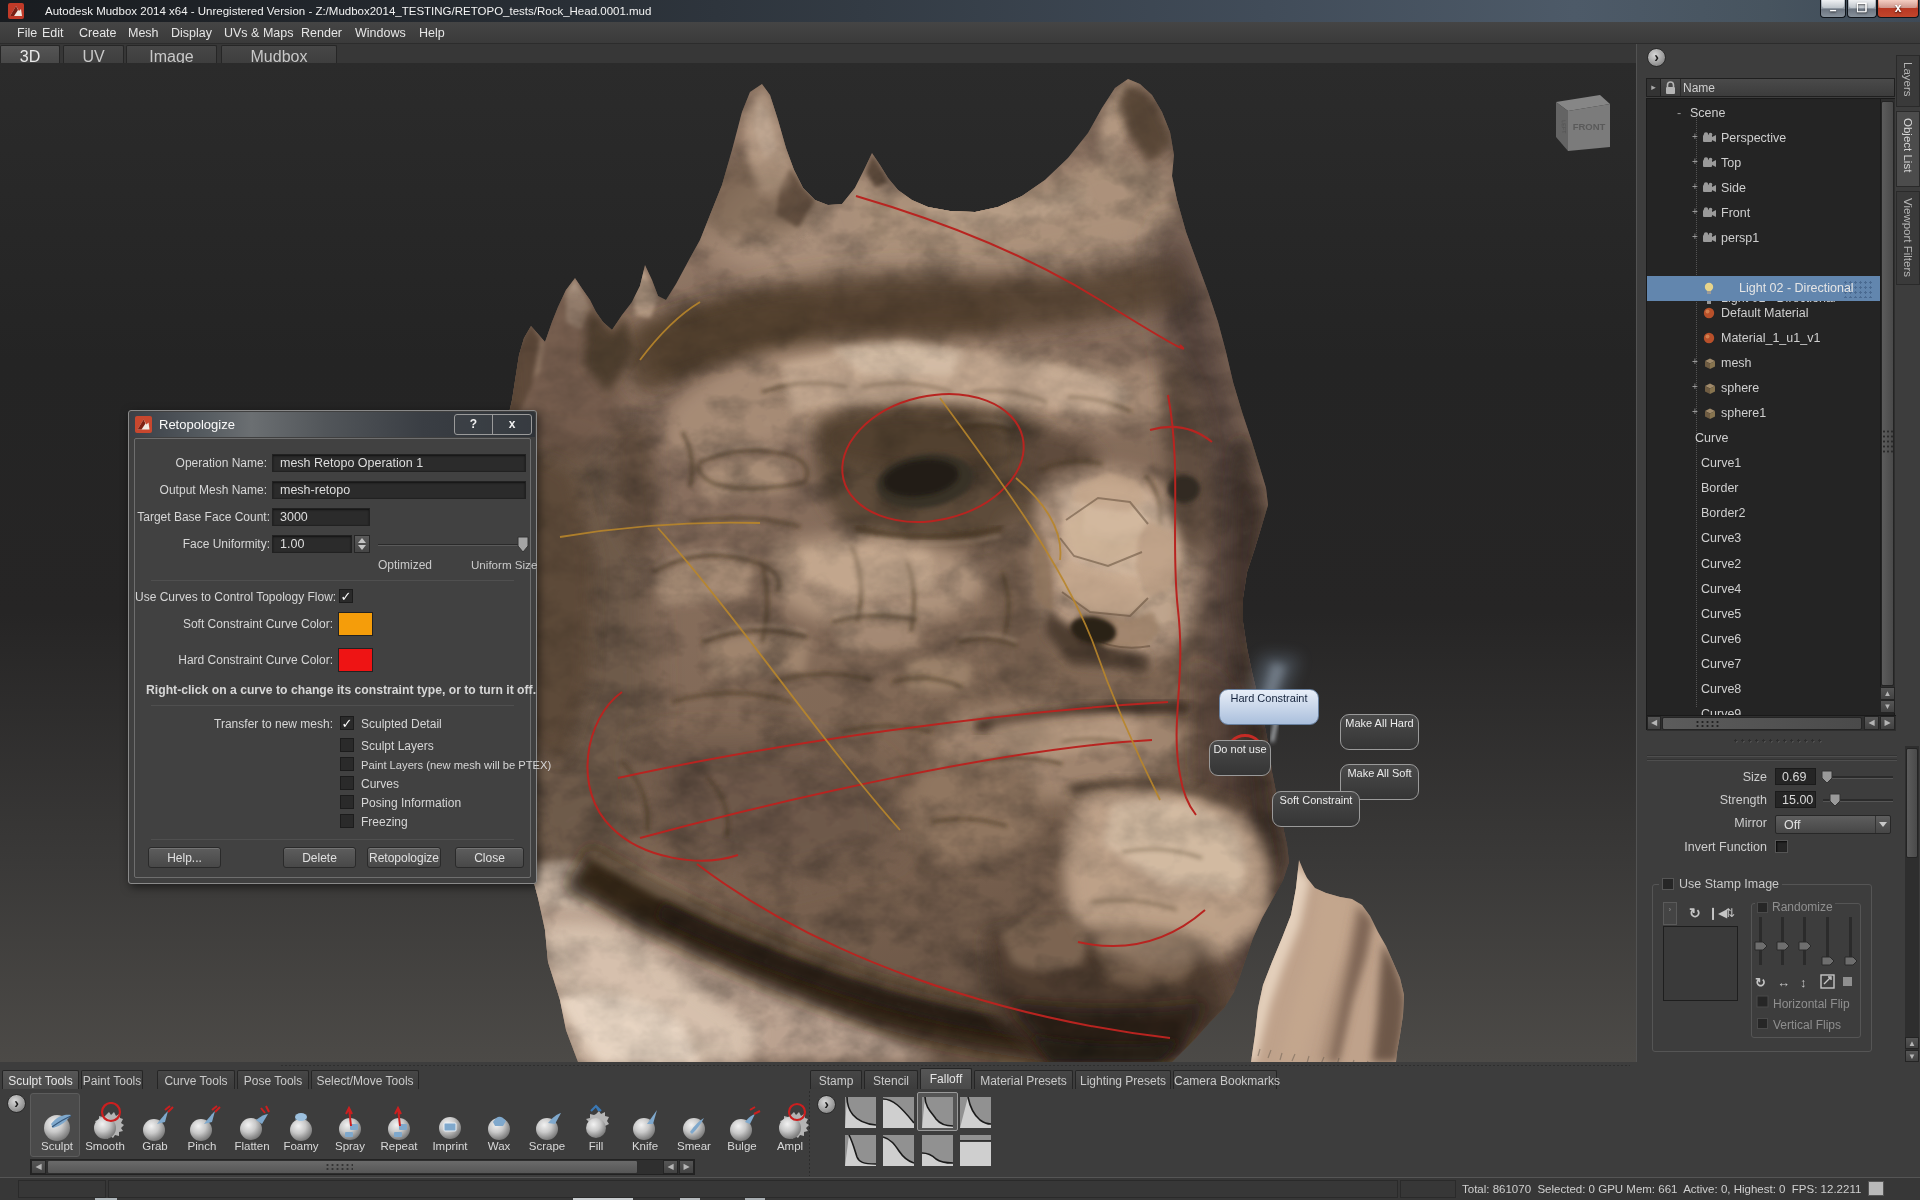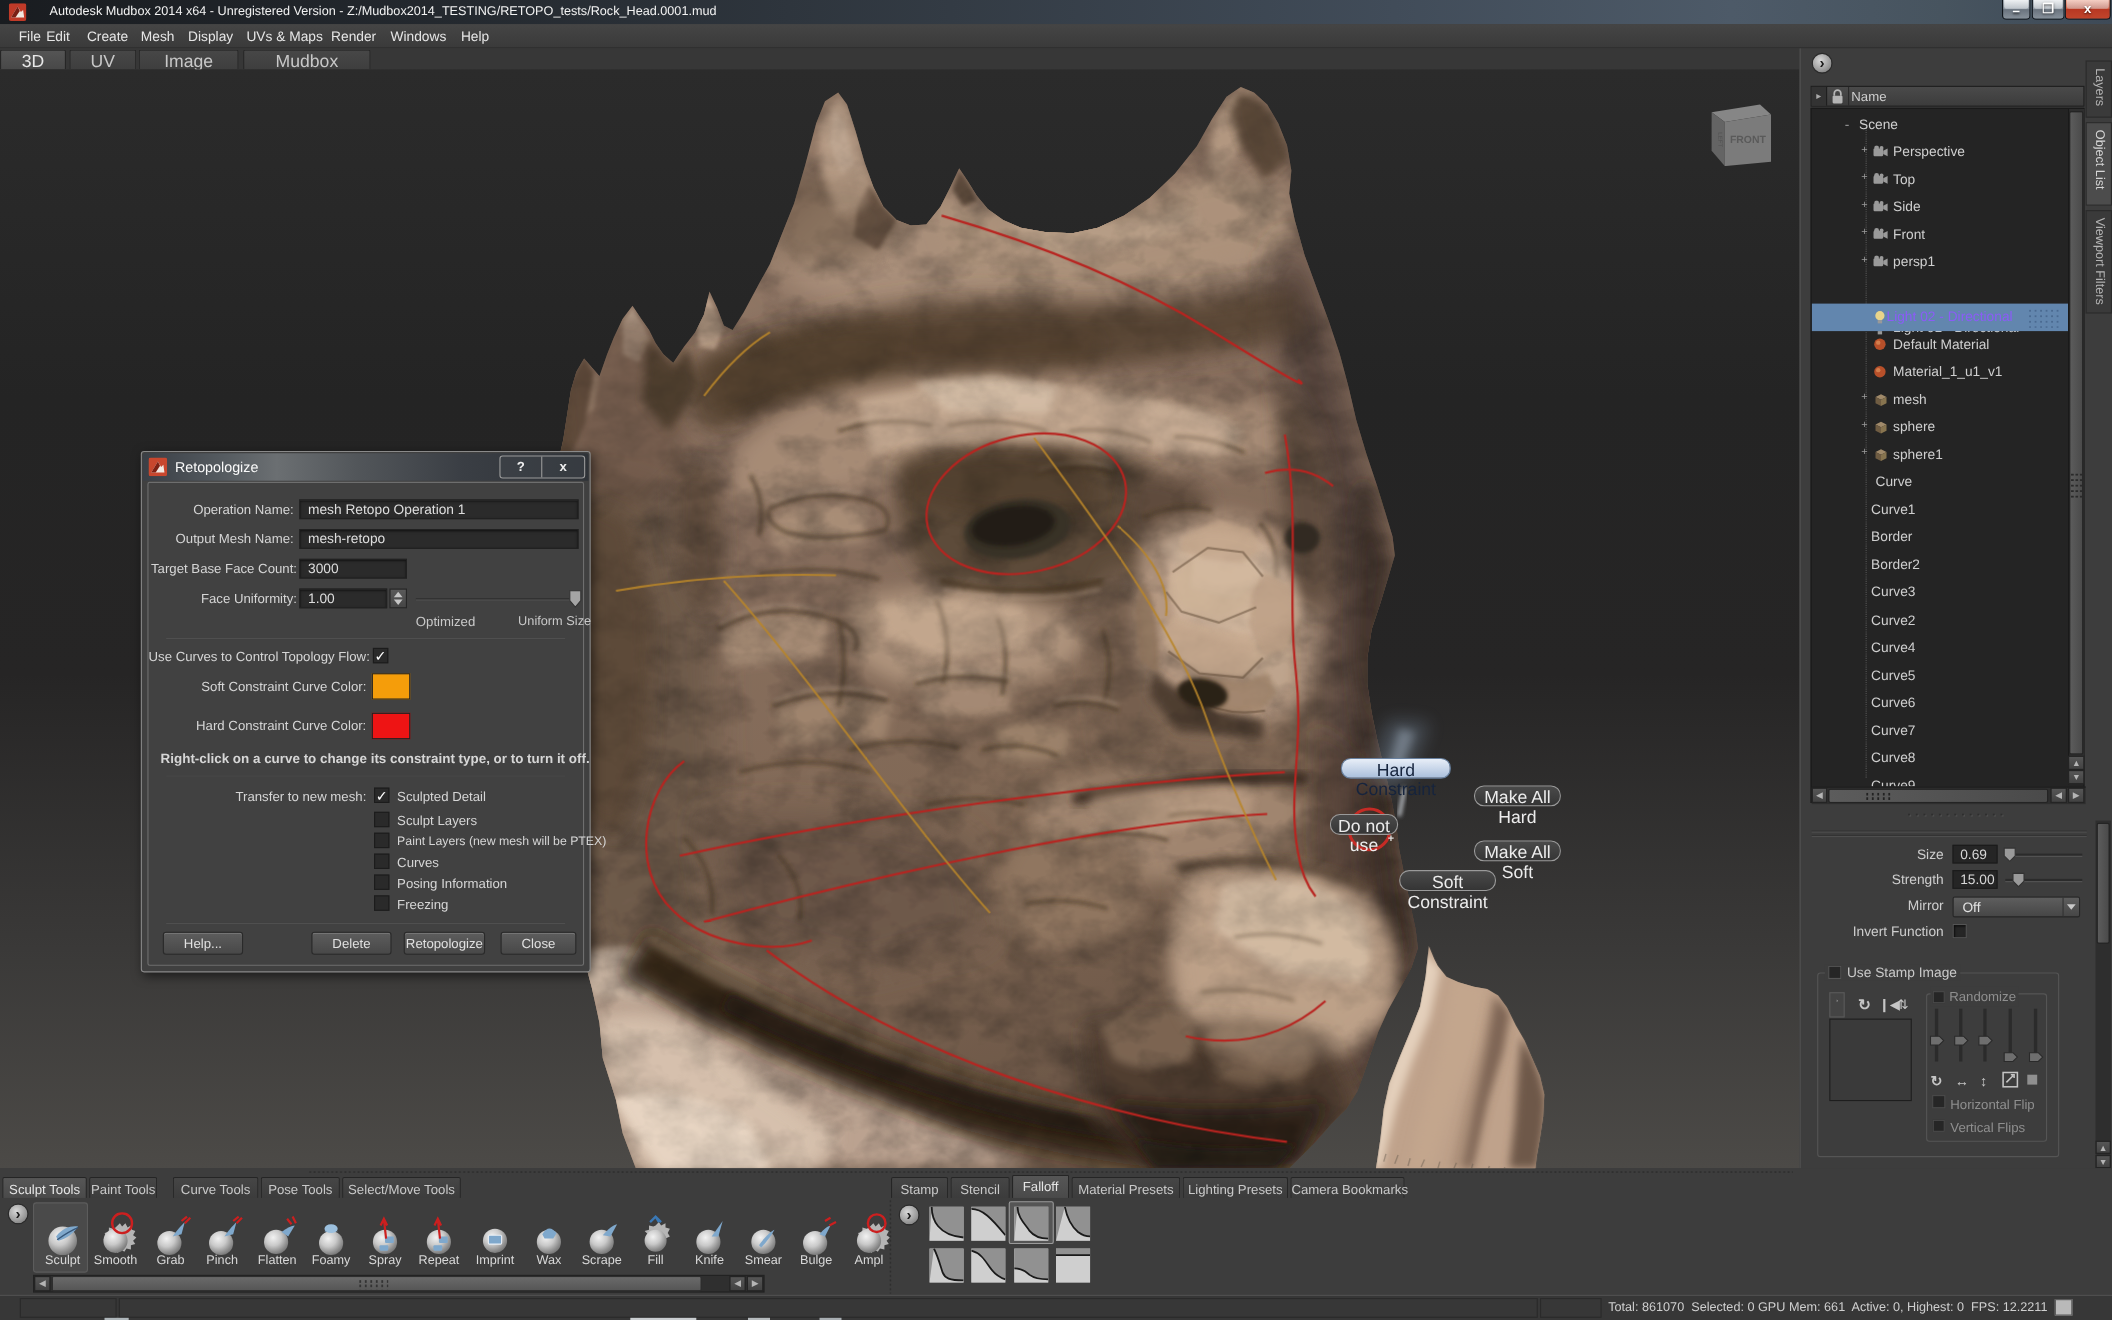--- a/index.html
+++ b/index.html
@@ -104,21 +104,21 @@
   box-shadow:inset 0 1px 2px rgba(0,0,0,.6); color:#dedede; padding:1px 0 0 7px; font-size:12.5px; }
 .dlbl { position:absolute; text-align:right; white-space:nowrap; }
 .dbtn { position:absolute; height:21px; background:linear-gradient(#5d5d5d,#484848);
   border:1px solid #2a2a2a; border-radius:3px; color:#e0e0e0; text-align:center; padding-top:3px;
   box-shadow:inset 0 1px 0 rgba(255,255,255,.15); }
 .dchk { position:absolute; width:14px; height:14px; background:#2a2a2a; border:1px solid #1c1c1c; }
 .dsep { position:absolute; left:16px; right:16px; height:1px; background:#333;
   border-bottom:1px solid #4f4f4f; }
 
 
-.pill { position:absolute; height:19px; border-radius:9px; font-size:16px; text-align:center;
+.pill { position:absolute; height:36px; border-radius:9px; font-size:11px; text-align:center;
   padding-top:2px; }
 .pill.dark { background:linear-gradient(#4a4a4a,#353535); border:1px solid #9a9a9a; color:#ececec;margin-left:47px; }
 .pill.blue { background:linear-gradient(#e8eef8,#aabfdc); border:1px solid #68809f; color:#16243d; }
 </style>
 </head>
 <body>
 <div id="page">
 
   <div class="abs" id="titlebar">
     <svg id="mblogo" viewBox="0 0 16 16">
@@ -527,21 +527,21 @@
               </svg></span>
             <span class="lbl" style="left:74px;color:#cfcfcf;">Light 01 - Directional</span>
           </div>
       <div class="trow" style="top:178px;">
             <div style="position:absolute;left:0;top:-1px;width:233px;height:25px;background:#6286ae;"></div>
             <div style="position:absolute;left:196px;top:3px;width:30px;height:18px;background-image:radial-gradient(circle,#4a6a91 1.1px,transparent 1.3px);background-size:5px 5px;"></div>
             <span style="position:absolute;left:56px;top:5px;"><svg class="ticon" width="12" height="13" viewBox="0 0 12 13">
                 <circle cx="6" cy="5" r="4.2" fill="#e8d48a"></circle>
                 <rect x="4" y="9" width="4" height="3" fill="#999"></rect>
               </svg></span>
-            <span class="lbl" style="left:68px;color:#8b5cf6;">Light 02 - Directional</span>
+            <span class="lbl" style="left:92px;color:#e5e5e5;">Light 02 - Directional</span>
           </div>
       <div class="trow" style="top:203px;">
             <span style="position:absolute;left:56px;top:5px;"><svg class="ticon" width="12" height="12" viewBox="0 0 12 12">
                 <circle cx="6" cy="6" r="5.2" fill="#b8502a"></circle>
                 <circle cx="4.5" cy="4.5" r="2" fill="#d98a56" opacity="0.8"></circle>
               </svg></span>
             <span class="lbl" style="left:74px;color:#cfcfcf;">Default Material</span>
           </div>
       <div class="trow" style="top:228px;">
             <span style="position:absolute;left:56px;top:5px;"><svg class="ticon" width="12" height="12" viewBox="0 0 12 12">
@@ -571,21 +571,21 @@
       <div class="trow" style="top:303px;">
             <span style="position:absolute;left:45px;top:4px;color:#9a9a9a;font-size:10px;">+</span>
             <span style="position:absolute;left:56px;top:5px;"><svg class="ticon" width="13" height="13" viewBox="0 0 13 13">
                 <polygon points="2,4 7,1.5 12,4 7,6.5" fill="#a08a6a"></polygon>
                 <polygon points="2,4 7,6.5 7,12 2,9.5" fill="#6f5c42"></polygon>
                 <polygon points="7,6.5 12,4 12,9.5 7,12" fill="#87744f"></polygon>
               </svg></span>
             <span class="lbl" style="left:74px;color:#cfcfcf;">sphere1</span>
           </div>
       <div class="trow" style="top:328px;">
-            <span class="lbl" style="left:58px;color:#cfcfcf;">Curve</span>
+            <span class="lbl" style="left:48px;color:#cfcfcf;">Curve</span>
           </div>
       <div class="trow" style="top:353px;padding-left:39px;">
             <span class="lbl" style="left:54px;color:#cfcfcf;">Curve1</span>
           </div>
       <div class="trow" style="top:378px;">
             <span class="lbl" style="left:54px;color:#cfcfcf;">Border</span>
           </div>
       <div class="trow" style="top:403px;">
             <span class="lbl" style="left:54px;color:#cfcfcf;">Border2</span>
           </div>

